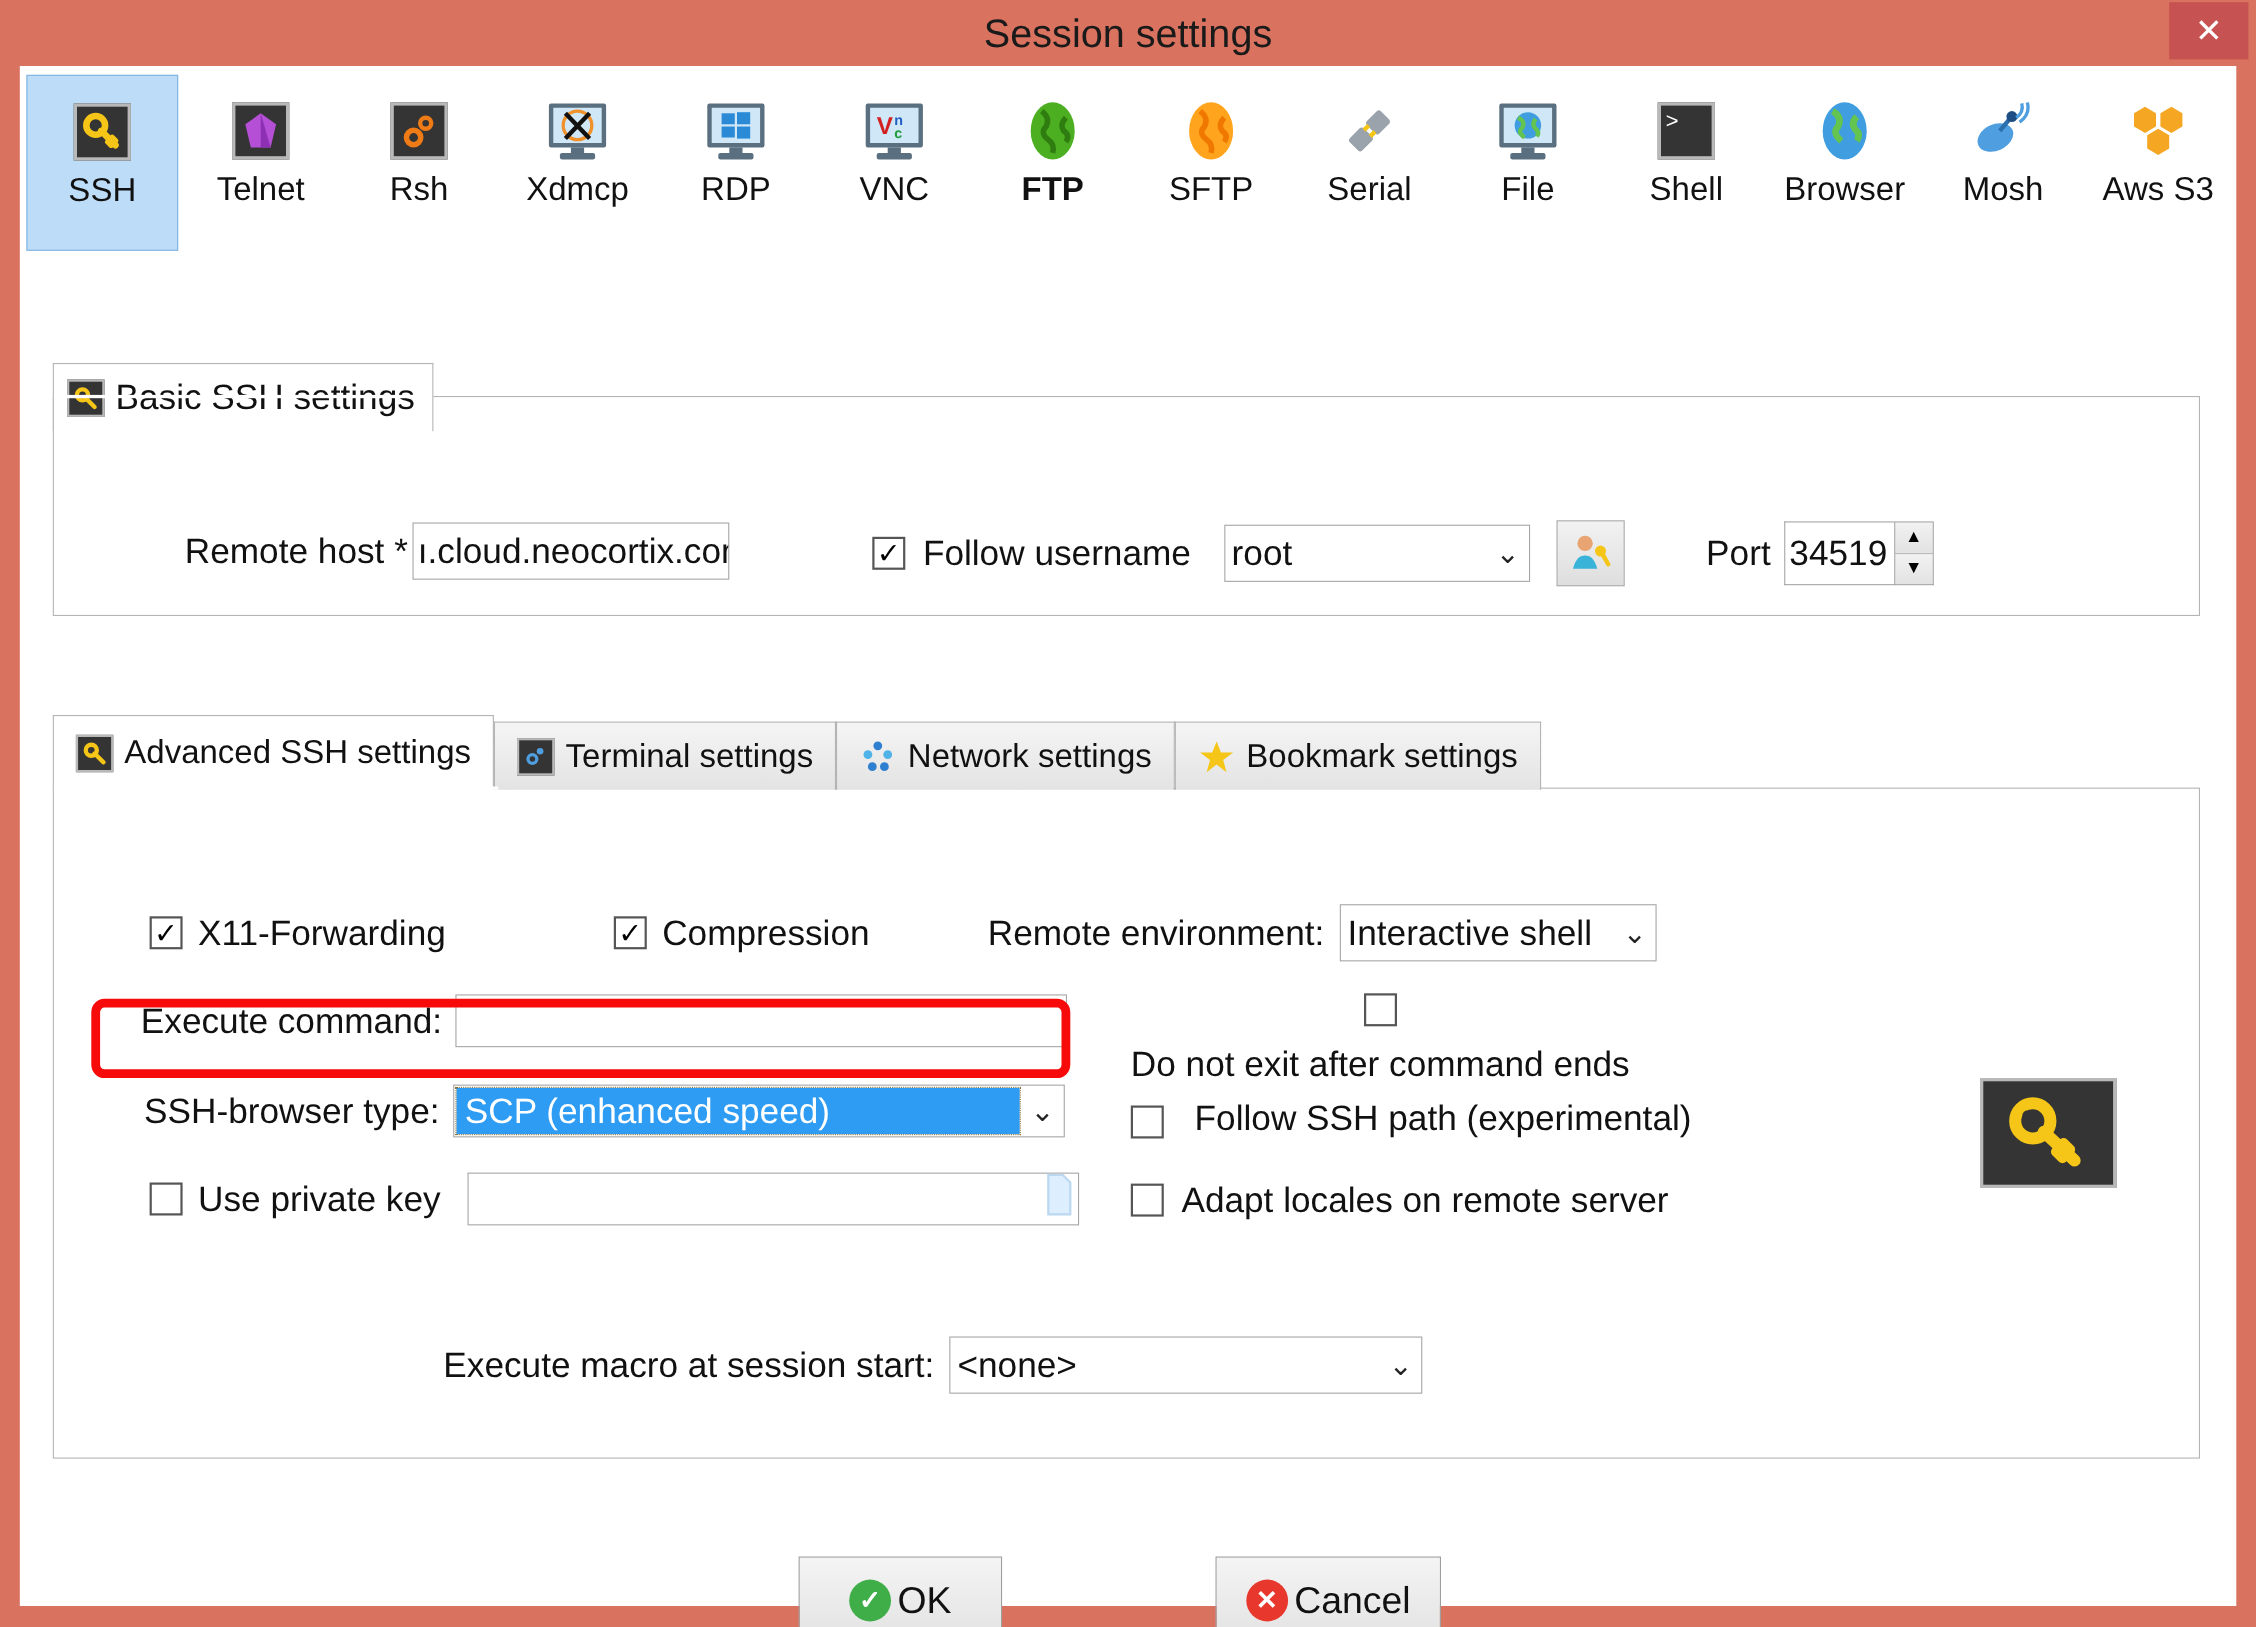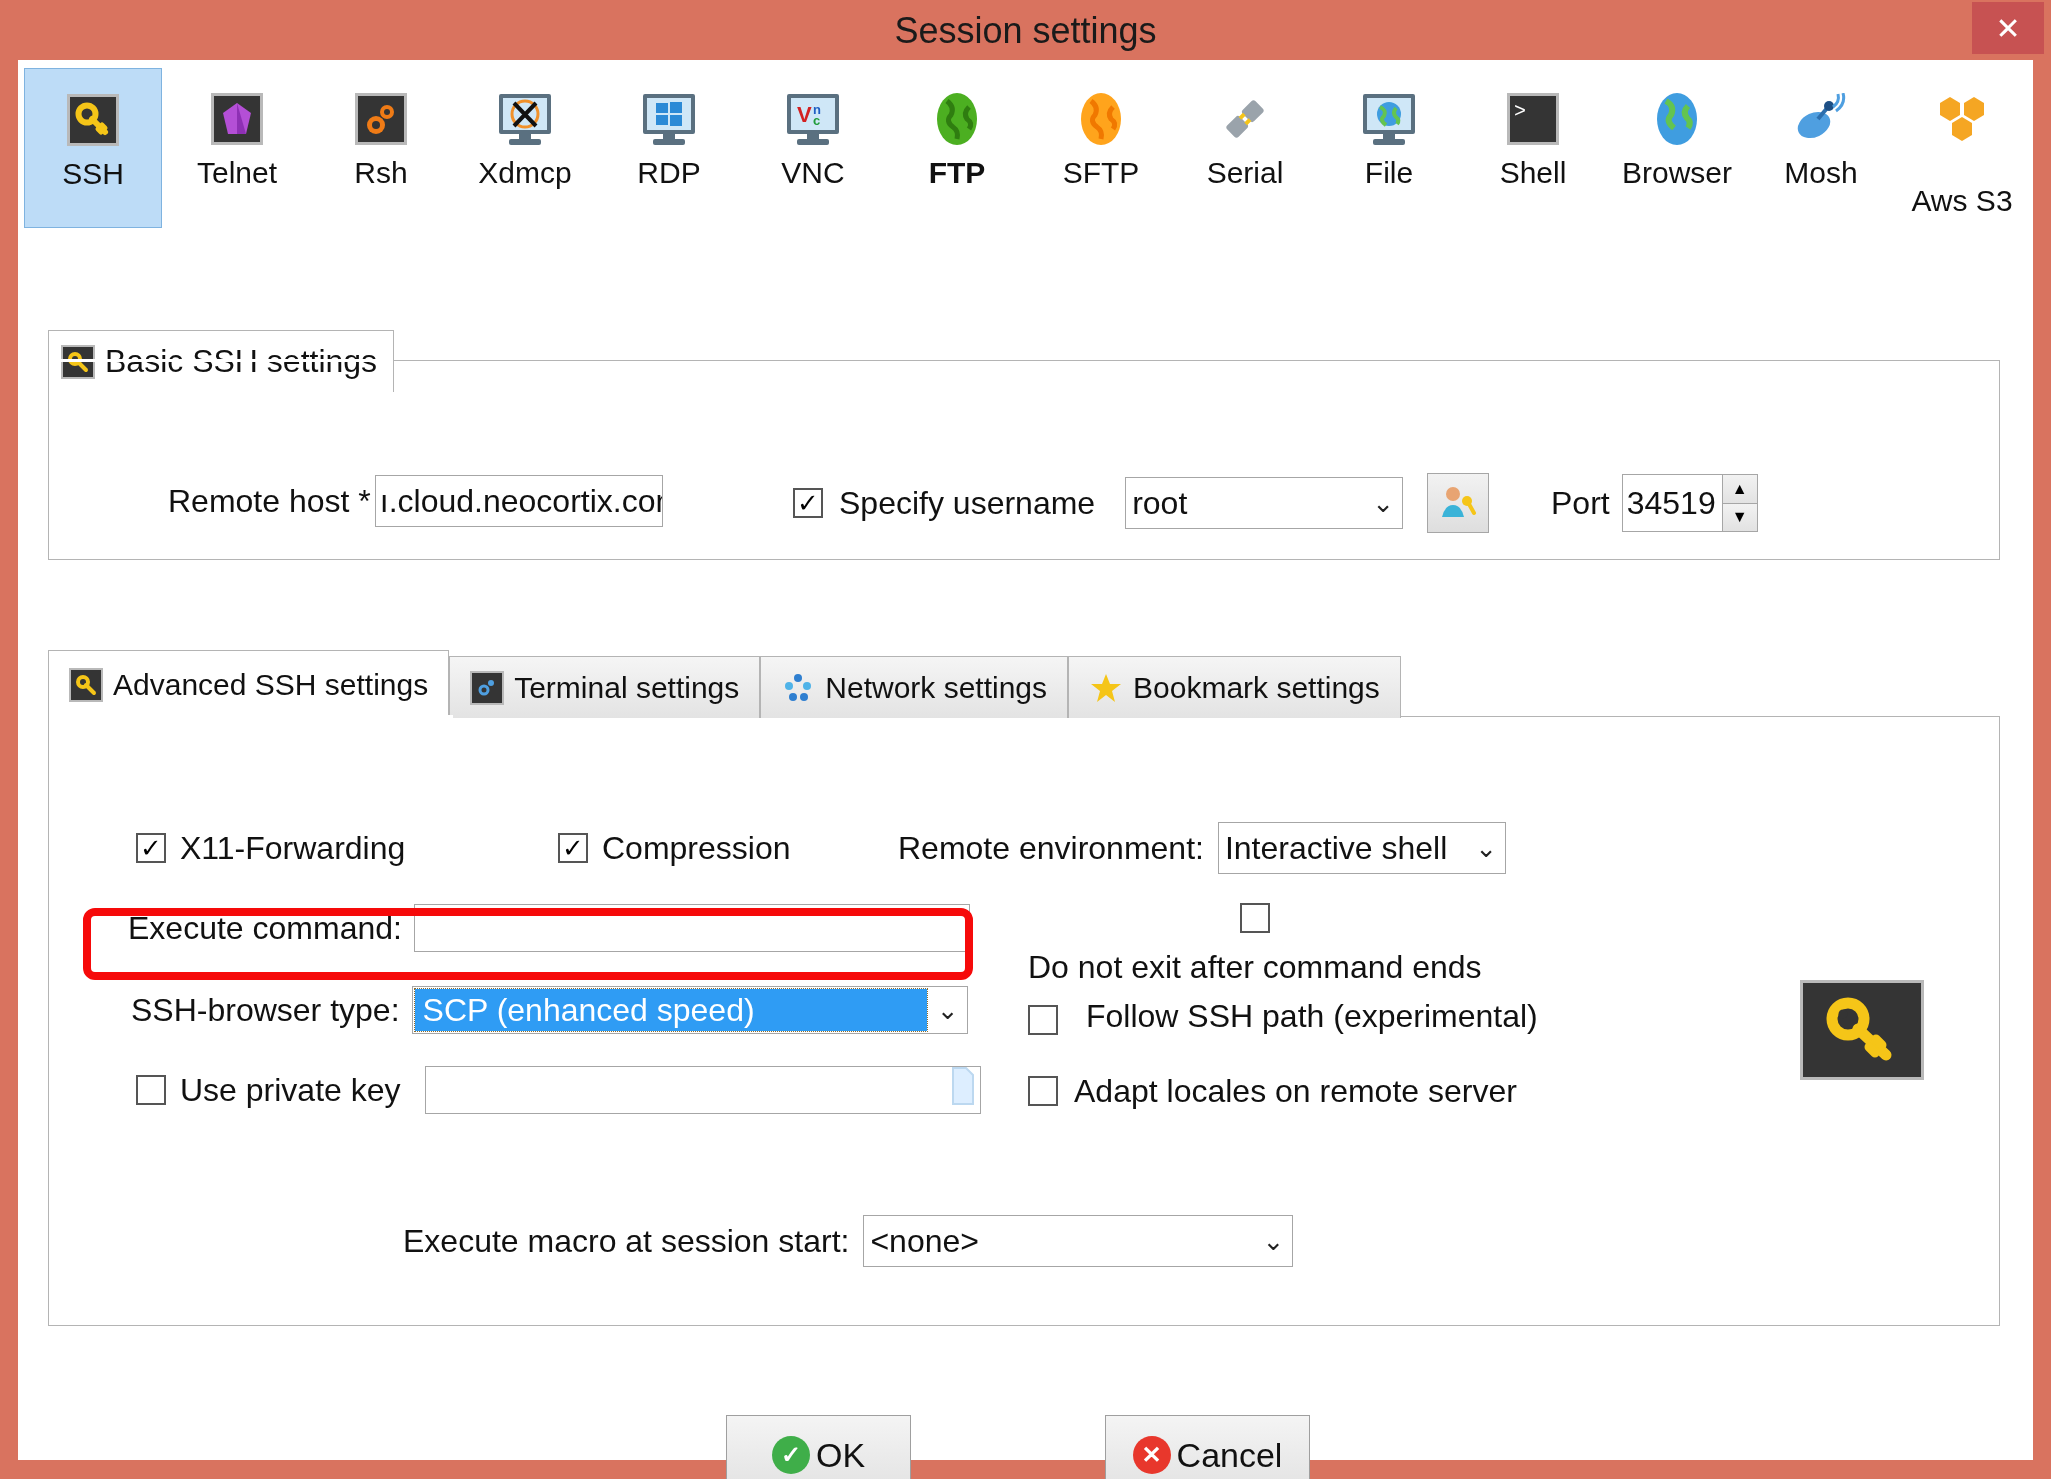--- a/index.html
+++ b/index.html
@@ -351,21 +351,21 @@
               <ellipse cx="20" cy="32" rx="17" ry="12" transform="rotate(-25 20 32)" fill="#4f9fe0"></ellipse>
               <path d="M24 26 L34 14" stroke="#2c6fae" stroke-width="4"></path>
               <circle cx="35" cy="13" r="5" fill="#1d4f85"></circle>
               <path d="M39 14 q7 -5 5 -13" fill="none" stroke="#4f9fe0" stroke-width="3"></path>
               <path d="M42 18 q10 -7 7 -18" fill="none" stroke="#4f9fe0" stroke-width="3"></path>
             </svg>
         </div>
         <div class="plabel">Mosh</div>
       </div>
 
-      <div class="proto" style="left:1878px; width:132px;gap:28px;">
+      <div class="proto" style="left:1878px; width:132px;">
         <div class="glyph">
           <svg width="52" height="52" viewBox="0 0 52 52">
               <polygon points="14,4 24,10 24,22 14,28 4,22 4,10" fill="#f5a623"></polygon>
               <polygon points="38,4 48,10 48,22 38,28 28,22 28,10" fill="#f5a623"></polygon>
               <polygon points="26,24 36,30 36,42 26,48 16,42 16,30" fill="#f5a623"></polygon>
             </svg>
         </div>
         <div class="plabel">Aws S3</div>
       </div>
     </div>
@@ -382,21 +382,21 @@
     </div>
     <div id="basic-legend-cover"></div>
 
     <div style="position:absolute; left:150px; top:415px; height:52px; display:flex; align-items:center;">
       <span class="lbl">Remote host *</span>
       <span class="tbox" style="width:288px; height:52px; margin-left:4px;">ı.cloud.neocortix.com</span>
     </div>
 
     <div style="position:absolute; left:775px; top:415px; height:56px; display:flex; align-items:center; gap:16px;">
       <span class="cb">✓</span>
-      <span class="lbl">Specify username</span>
+      <span class="lbl">Follow username</span>
       <span class="combo" style="width:278px; height:52px; margin-left:14px;">
         <span>root</span>
         <span class="caret">⌄</span>
       </span>
       <span style="width:62px; height:60px; background:linear-gradient(#f2f2f2,#dedede); border:1px solid #a6a6a6; display:flex; align-items:center; justify-content:center; margin-left:8px;">
         <svg width="40" height="40" viewBox="0 0 40 40">
             <circle cx="15" cy="11" r="7" fill="#e8a472"></circle>
             <path d="M4 34 q3 -12 11 -12 q8 0 11 12 Z" fill="#3ab3d8"></path>
             <circle cx="29" cy="18" r="5" fill="#f5c518"></circle>
             <path d="M31 21 L36 30" stroke="#f5c518" stroke-width="4" stroke-linecap="round"></path>

